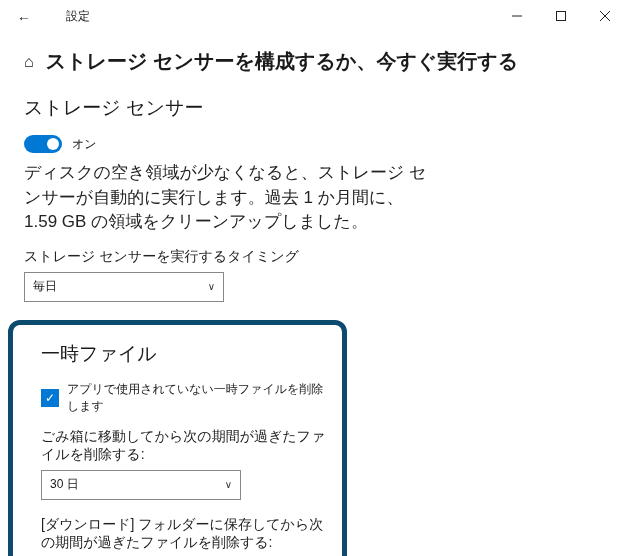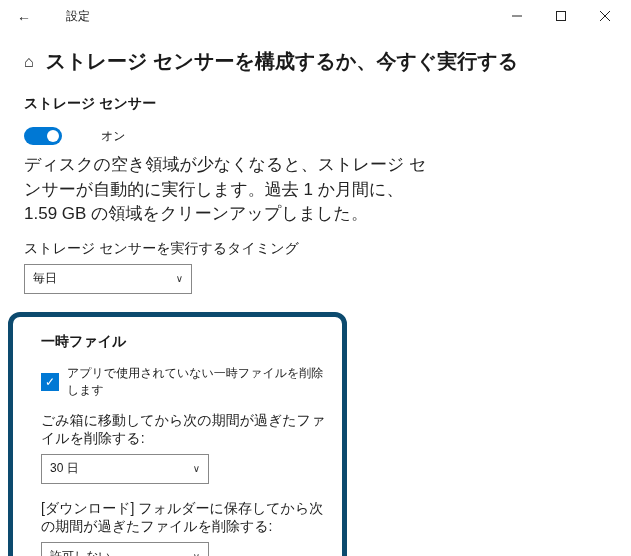--- a/index.html
+++ b/index.html
@@ -57,29 +57,28 @@
   }
   .home-icon {
     font-size: 16px;
     margin-right: 12px;
   }
   .page-title {
     font-size: 20px;
     font-weight: 700;
   }
   .section-heading {
-    font-size: 14px;
-    font-weight: 700;
+    font-size: 19px;
+    font-weight: 400;
     margin-bottom: 14px;
   }
   .toggle-row {
     display: flex;
     align-items: center;
     margin-bottom: 8px;
-    gap: 29px;
   }
   .toggle {
     width: 38px;
     height: 18px;
     background: #0078d4;
     border-radius: 10px;
     position: relative;
     cursor: pointer;
     margin-right: 10px;
   }
@@ -100,21 +99,21 @@
     margin-bottom: 10px;
     max-width: 410px;
   }
   .field-label {
     font-size: 14px;
     margin-bottom: 6px;
     color: #222;
     margin-top: 13px;
   }
   .dropdown {
-    width: 168px;
+    width: 200px;
     height: 30px;
     border: 1px solid #888;
     background: #fff;
     display: flex;
     align-items: center;
     padding: 0 8px;
     justify-content: space-between;
     cursor: pointer;
     margin-bottom: 16px;
   }

